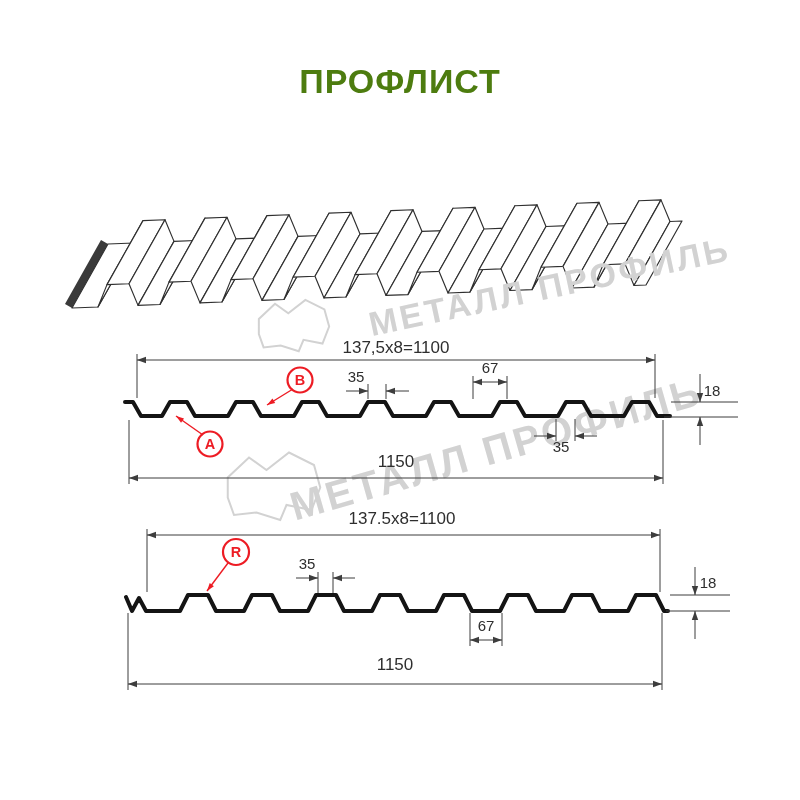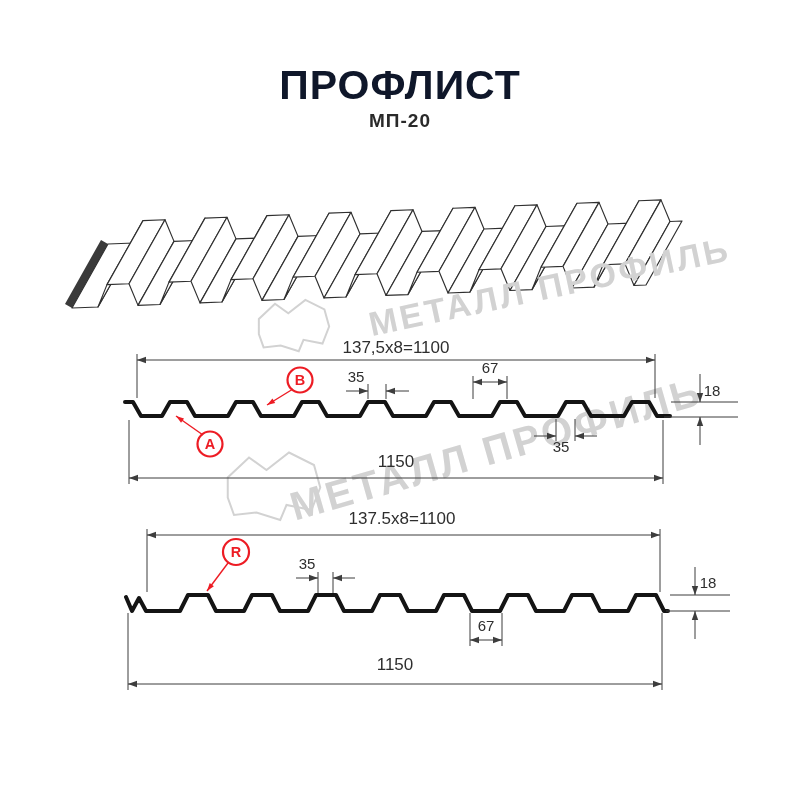--- a/index.html
+++ b/index.html
@@ -1,32 +1,31 @@
 <!DOCTYPE html>
 <html><head>
 <meta charset="utf-8">
 <style>
   html,body{margin:0;padding:0;background:#ffffff;}
   .page{position:relative;width:800px;height:800px;background:#fff;overflow:hidden;
         font-family:"Liberation Sans",sans-serif;}
   .title{position:absolute;left:0;top:62px;width:800px;text-align:center;
-         font-size:41px;font-weight:800;letter-spacing:1px;color:#0f172a;}
+         font-size:34px;font-weight:800;letter-spacing:1px;color:#4d7c0f;}
   .subtitle{position:absolute;left:0;top:110px;width:800px;text-align:center;
          font-size:19px;font-weight:700;letter-spacing:1px;color:#2a2a2a;}
   .footer{position:absolute;left:0;top:704px;width:800px;text-align:center;
          font-size:19px;font-weight:600;letter-spacing:1.5px;color:#2b2b2b;}
   svg{position:absolute;left:0;top:0;}
   text{font-family:"Liberation Sans",sans-serif;}
 </style>
 </head>
 <body>
 
 <div class="page">
   <div class="title">ПРОФЛИСТ</div>
-  <div class="subtitle">МП-20</div>
   <svg id="drawing" width="800" height="800" viewBox="0 0 800 800">
       <g>
         <polygon points="72,308 65,304 101,240 108,244" fill="#3a3a3a" stroke="none" stroke-width="0" stroke-linejoin="round" stroke-linecap="round"></polygon>
         <polygon points="72,308 98,306.96 134,242.95999999999998 108,244" fill="#ffffff" stroke="#2f2f2f" stroke-width="1.15" stroke-linejoin="round" stroke-linecap="round"></polygon>
         <polygon points="98,306.96 107,284.6 143,220.60000000000002 134,242.95999999999998" fill="#ffffff" stroke="#2f2f2f" stroke-width="1.15" stroke-linejoin="round" stroke-linecap="round"></polygon>
         <polygon points="107,284.6 129,283.72 165,219.72000000000003 143,220.60000000000002" fill="#ffffff" stroke="#2f2f2f" stroke-width="1.15" stroke-linejoin="round" stroke-linecap="round"></polygon>
         <polygon points="129,283.72 138,305.36 174,241.36 165,219.72000000000003" fill="#ffffff" stroke="#2f2f2f" stroke-width="1.15" stroke-linejoin="round" stroke-linecap="round"></polygon>
         <polygon points="138,305.36 160,304.48 196,240.48000000000002 174,241.36" fill="#ffffff" stroke="#2f2f2f" stroke-width="1.15" stroke-linejoin="round" stroke-linecap="round"></polygon>
         <polygon points="160,304.48 169,282.12 205,218.12 196,240.48000000000002" fill="#ffffff" stroke="#2f2f2f" stroke-width="1.15" stroke-linejoin="round" stroke-linecap="round"></polygon>
         <polygon points="169,282.12 191,281.24 227,217.24 205,218.12" fill="#ffffff" stroke="#2f2f2f" stroke-width="1.15" stroke-linejoin="round" stroke-linecap="round"></polygon>

